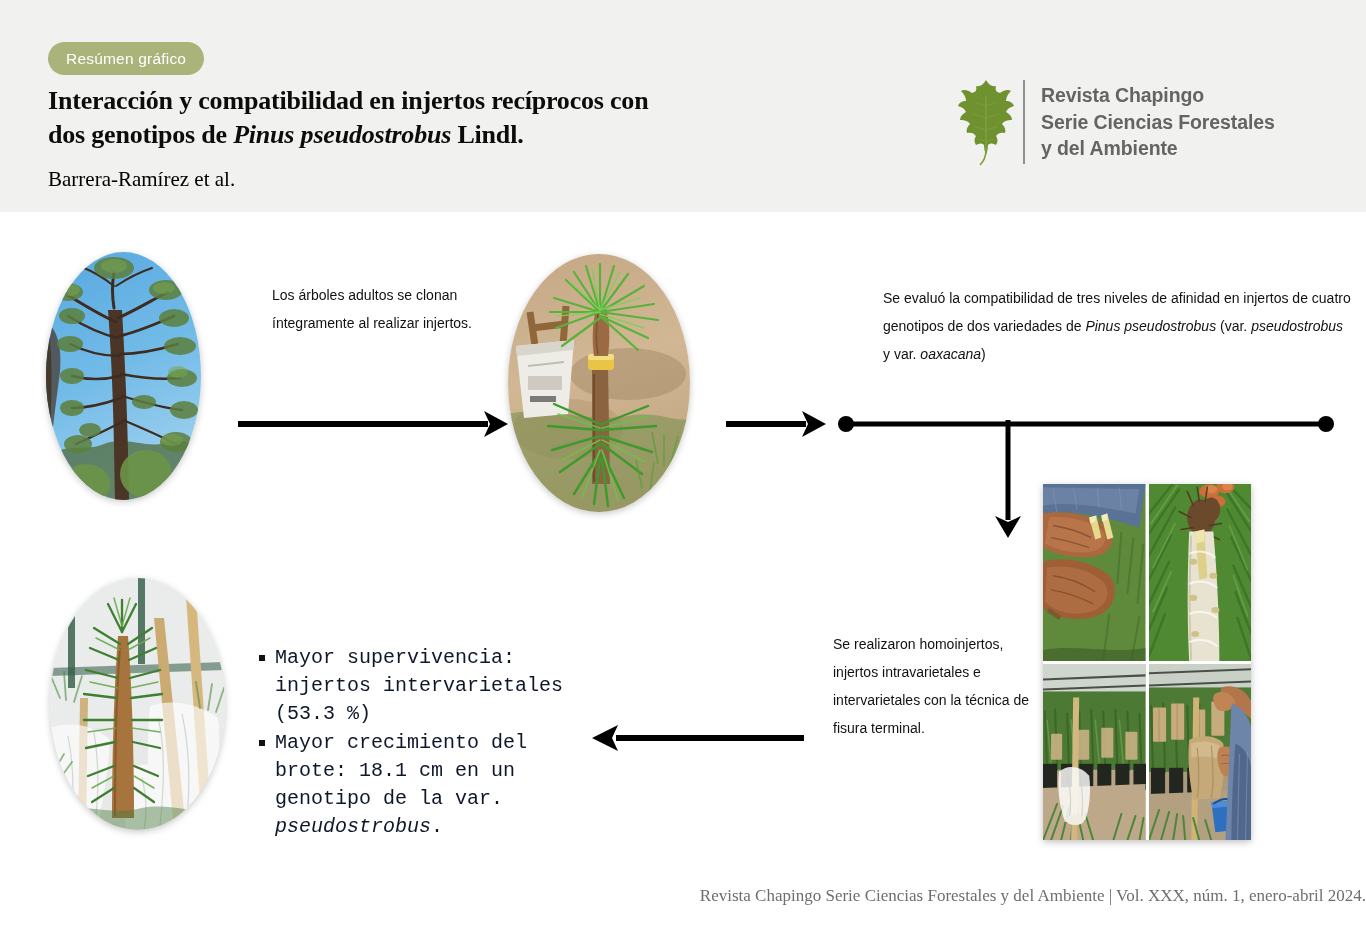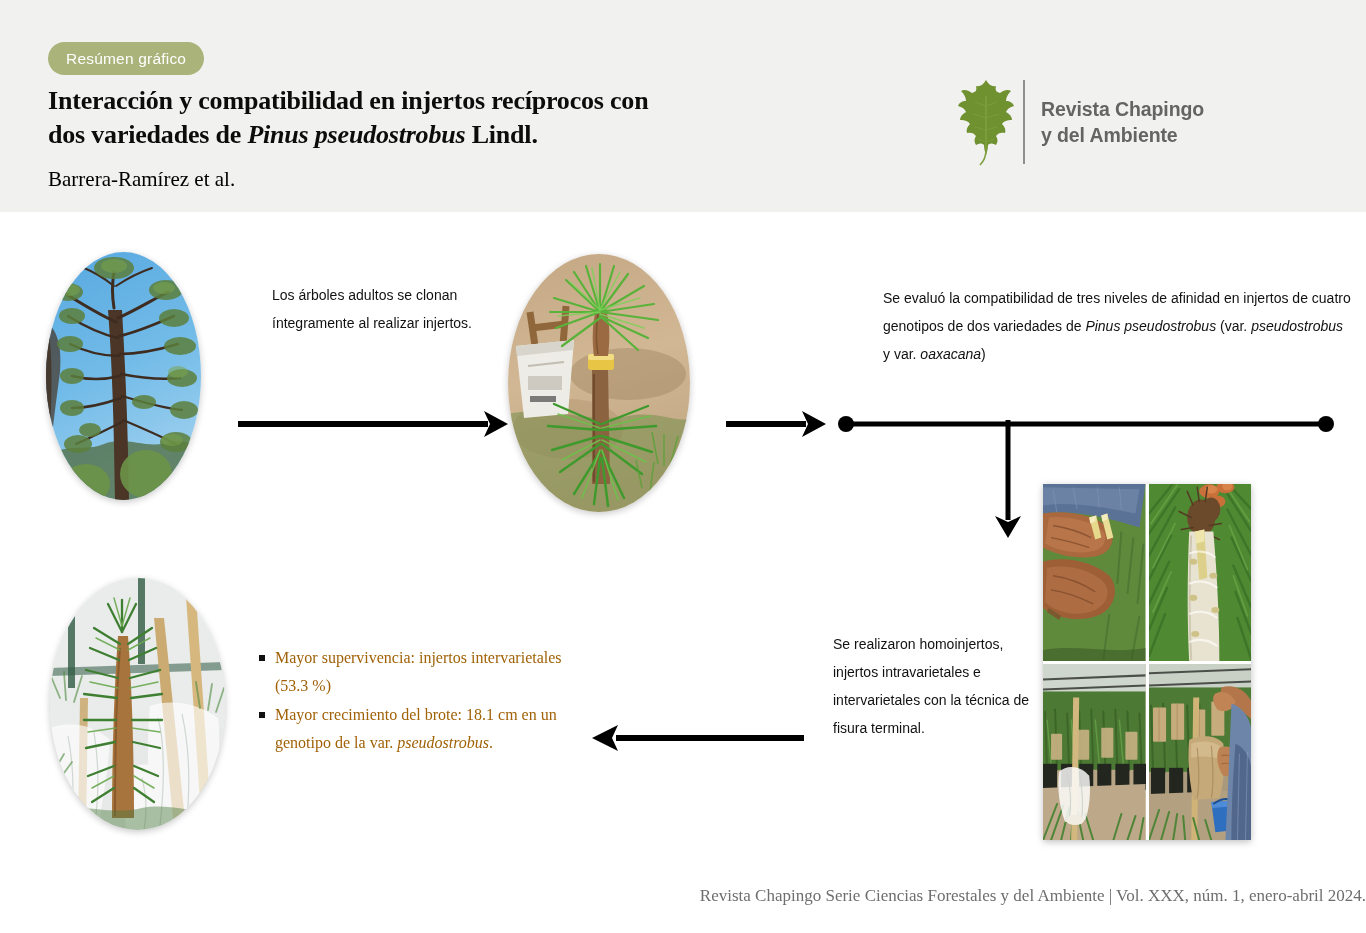--- a/index.html
+++ b/index.html
@@ -81,24 +81,24 @@
     margin-left: 23px;
   }
   .btext .it { font-style: italic; }
 
   #text-clone { left: 249px; top: 281px; width: 240px; }
   #text-eval  { left: 860px; top: 284px; width: 470px; }
   #text-tech  { left: 810px; top: 630px; width: 215px; }
 
   #results {
     position: absolute; left: 258px; top: 644px; width: 320px;
-    font-family: Liberation Serif, serif;
-    font-size: 16px;
+    font-family: Liberation Mono, monospace;
+    font-size: 20px;
     line-height: 28px;
-    color: #a16207;
+    color: #0f172a;
   }
   #results .li {
     position: relative;
     padding-left: 17px;
     margin-bottom: 1px;
   }
   #results .li::before {
     content: "";
     position: absolute;
     left: 1px; top: 11px;
@@ -156,21 +156,21 @@
 <div id="page">
 
   <div id="header">
 
     <div id="badge">
       <span>Resúmen gráfico</span>
     </div>
 
     <div id="title">
       <span>Interacción y compatibilidad en injertos recíprocos con</span><br>
-      <span>dos variedades de </span><span class="sci">Pinus pseudostrobus</span><span> Lindl.</span>
+      <span>dos genotipos de </span><span class="sci">Pinus pseudostrobus</span><span> Lindl.</span>
     </div>
 
     <div id="authors">Barrera-Ramírez et al.</div>
 
     <div id="logo">
       <svg id="logo-leaf" viewBox="0 0 62 92">
         <path d="M31 4 C34 9 37 11 41 10 C40 14 41 16 45 17 C49 14 53 13 56 15
                  C53 18 51 21 51 25 C55 25 58 27 59 30 C55 31 52 33 51 36
                  C55 38 57 41 57 44 C52 44 49 45 47 48 C50 51 51 54 50 57
                  C46 56 43 57 41 60 C43 63 43 66 41 69 C38 67 35 67 33 69
@@ -179,20 +179,21 @@
                  C13 45 10 44 5 44 C5 41 7 38 11 36 C10 33 7 31 3 30
                  C4 27 7 25 11 25 C11 21 9 18 6 15 C9 13 13 14 17 17
                  C21 16 22 14 21 10 C25 11 28 9 31 4 Z" fill="#6f9130"></path>
         <path d="M31 20 L31 74 C31 80 29 85 25 89" stroke="#7ea03c" stroke-width="1.6" fill="none"></path>
         <path d="M31 30 L20 26 M31 30 L42 26 M31 42 L18 38 M31 42 L44 38
                  M31 54 L20 51 M31 54 L42 51 M31 66 L23 63 M31 66 L39 63" stroke="#7ea03c" stroke-width="1.1" fill="none" opacity="0.75"></path>
       </svg>
       <div id="logo-rule"></div>
       <div id="logo-text">
         <div>Revista Chapingo</div>
+        <div>Serie Ciencias Forestales</div>
         <div>y del Ambiente</div>
       </div>
     </div>
   </div>
 
   <div class="oval" id="photo-tree">
     <svg viewBox="0 0 155 248" width="155" height="248" preserveAspectRatio="xMidYMid slice">
       <defs>
         <linearGradient id="sky" x1="0" y1="0" x2="0.3" y2="1">
           <stop offset="0%" stop-color="#57a8e0"></stop>

